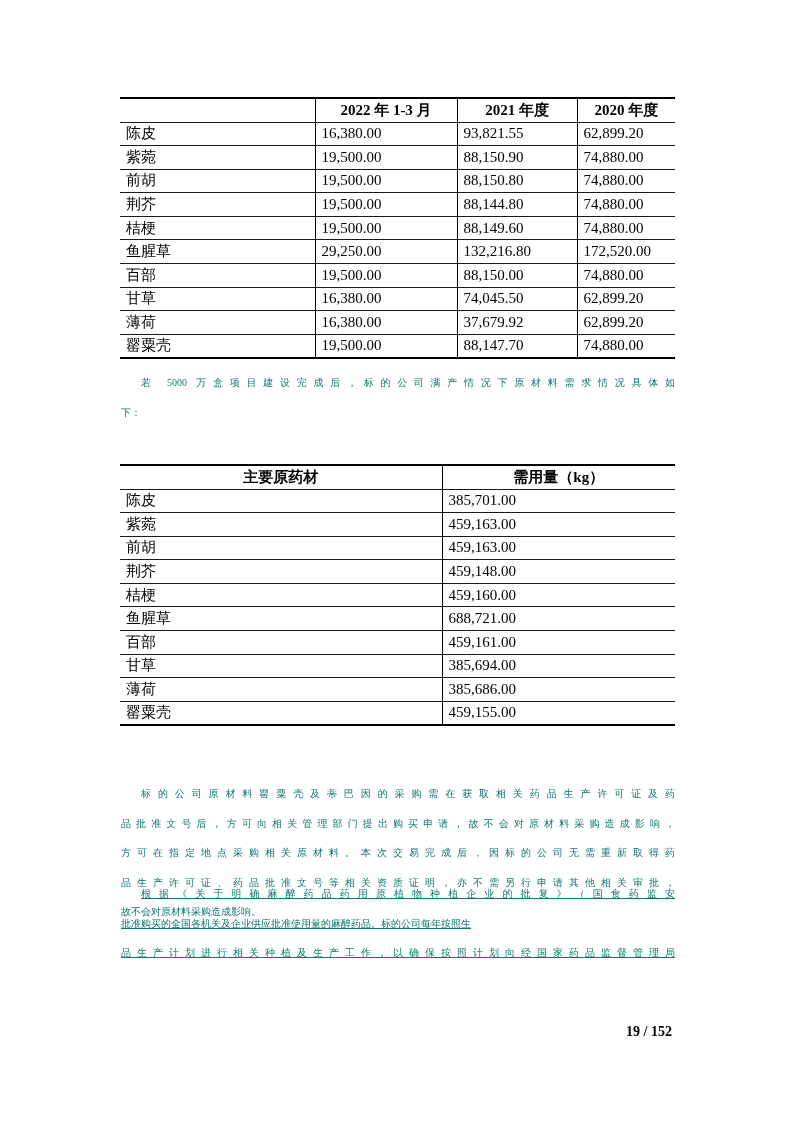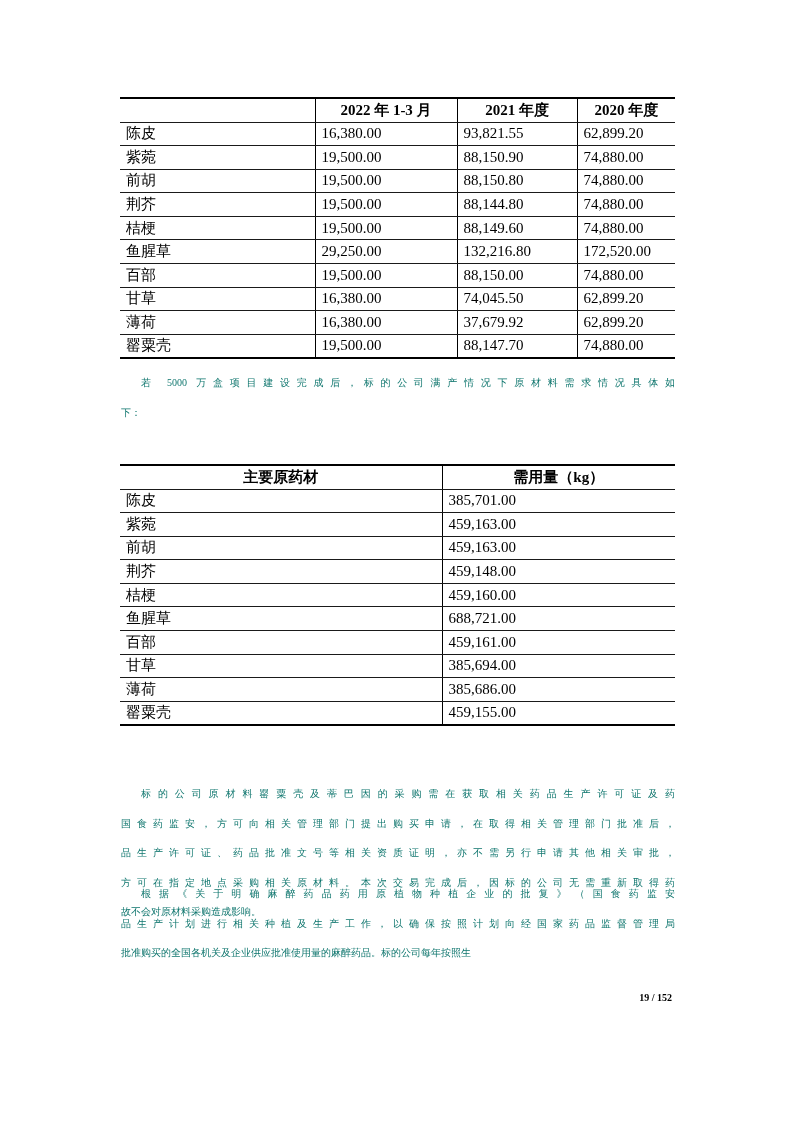--- a/index.html
+++ b/index.html
@@ -48,29 +48,29 @@
     text-align:justify;
     text-align-last:justify;
     height:29.5px;
     overflow:hidden;
     white-space:nowrap;
   }
   .para .line.first { text-indent:2em; }
   .para .line.last  { text-align-last:left; }
   #intro-para { top:368px; }
   #para-a     { top:744px;margin-top:35px; }
-  #para-b     { top:879px; }
+  #para-b     { top:879px;text-decoration:underline; }
 
   .page-number {
     position:absolute;
-    left:121px; top:992px;
+    left:121px; top:1024px;
     width:551px;
     text-align:right;
     font-weight:bold;
-    font-size:10px;
+    font-size:14px;
   }
 </style>
 </head>
 <body>
 
 <div class="page">
 
   <table class="doc-table" id="table-period">
     <colgroup>
       <col style="width:195px">
@@ -205,27 +205,27 @@
         </tr>
         <tr>
           <td class="name">罂粟壳</td>
           <td class="num">459,155.00</td>
         </tr>
       </tbody>
   </table>
 
   <div class="para" id="para-a">
       <div class="line first">标的公司原材料罂粟壳及蒂巴因的采购需在获取相关药品生产许可证及药</div>
-      <div class="line">国食药监安，方可向相关管理部门提出购买申请，在取得相关管理部门批准后，</div>
+      <div class="line">品批准文号后，方可向相关管理部门提出购买申请，故不会对原材料采购造成影响，</div>
+      <div class="line">方可在指定地点采购相关原材料。本次交易完成后，因标的公司无需重新取得药</div>
       <div class="line">品生产许可证、药品批准文号等相关资质证明，亦不需另行申请其他相关审批，</div>
-      <div class="line">方可在指定地点采购相关原材料。本次交易完成后，因标的公司无需重新取得药</div>
       <div class="line last">故不会对原材料采购造成影响。</div>
     </div>
 
   <div class="para" id="para-b">
       <div class="line first">根据《关于明确麻醉药品药用原植物种植企业的批复》（国食药监安</div>
+      <div class="line last">批准购买的全国各机关及企业供应批准使用量的麻醉药品。标的公司每年按照生</div>
       <div class="line">品生产计划进行相关种植及生产工作，以确保按照计划向经国家药品监督管理局</div>
-      <div class="line last">批准购买的全国各机关及企业供应批准使用量的麻醉药品。标的公司每年按照生</div>
     </div>
 
   <div class="page-number">19 / 152</div>
 
 </div>
 
 </body></html>

